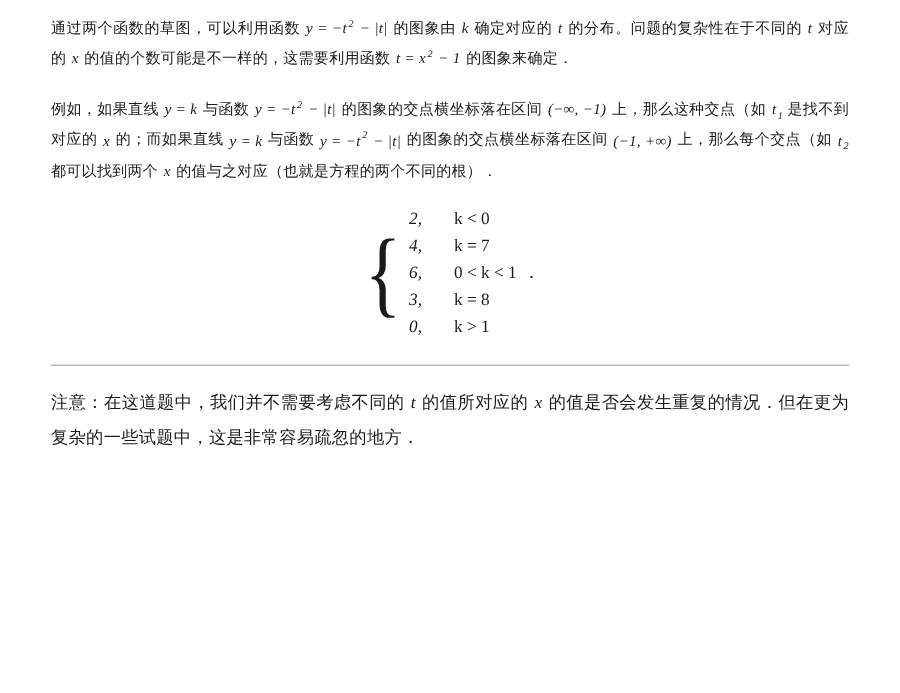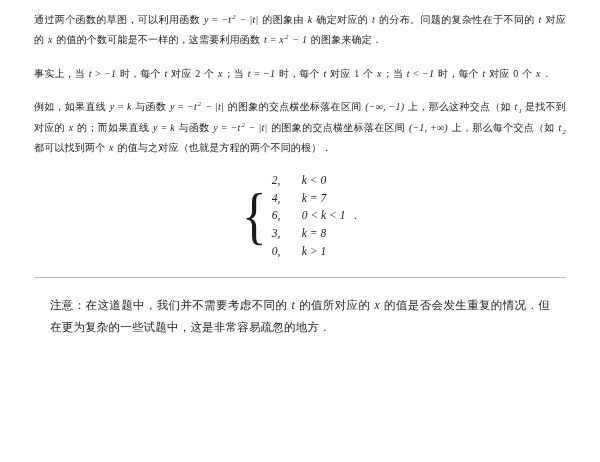--- a/index.html
+++ b/index.html
@@ -71,44 +71,42 @@
     align-items: baseline;
     line-height: 1.55;
     white-space: nowrap;
   }
   .case-val {
     width: 18px;
     font-style: italic;
   }
   .case-cond {
     padding-left: 12px;
-    font-style: italic;
     text-align: center;
   }
   .divider {
     border: 0;
     border-top: 1px solid #b9b9b9;
     margin: 16px 0 14px 0;
   }
   .note {
     font-size: 11.5px;
     line-height: 1.95;
     text-align: justify;
-    margin: 16px;
+    margin: 0;
     letter-spacing: 0.2px;
   }
 </style>
 </head>
 <body>
 
 <div class="page">
 
   <p class="para">通过两个函数的草图，可以利用函数 <span class="m">y = −t</span><sup>2</sup><span class="m"> − |t|</span> 的图象由 <span class="m">k</span> 确定对应的 <span class="m">t</span> 的分布。问题的复杂性在于不同的 <span class="m">t</span> 对应的 <span class="m">x</span> 的值的个数可能是不一样的，这需要利用函数 <span class="m">t = x</span><sup>2</sup><span class="m"> − 1</span> 的图象来确定．</p>
 
-  <p class="para">事实上，当 <span class="m">t &gt; −1</span> 时，每个 <span class="m">t</span> 对应 <span class="m m-up">2</span> 个 <span class="m">x</span>；当 <span class="m">t = −1</span> 时，每个 <span class="m">t</span> 对应 <span class="m m-up">1</span> 个 <span class="m">x</span>；当 <span class="m">t &lt; −1</span> 时，每个 <span class="m">t</span> 对应 <span class="m m-up">0</span> 个 <span class="m">x</span>．</p>
 
   <p class="para">例如，如果直线 <span class="m">y = k</span> 与函数 <span class="m">y = −t</span><sup>2</sup><span class="m"> − |t|</span> 的图象的交点横坐标落在区间 <span class="m">(−∞, −1)</span> 上，那么这种交点（如 <span class="m">t</span><sub style="font-size: 0.68em; font-style: italic;">1</sub> 是找不到对应的 <span class="m">x</span> 的；而如果直线 <span class="m">y = k</span> 与函数 <span class="m">y = −t</span><sup>2</sup><span class="m"> − |t|</span> 的图象的交点横坐标落在区间 <span class="m">(−1, +∞)</span> 上，那么每个交点（如 <span class="m">t</span><sub style="font-size: 0.68em; font-style: italic;">2</sub> 都可以找到两个 <span class="m">x</span> 的值与之对应（也就是方程的两个不同的根）．</p>
 
 
   <div class="cases-wrap">
     <div class="cases">
       <div class="brace">{</div>
       <div class="case-rows">
         <div class="case-row">
           <span class="case-val">2,</span>

